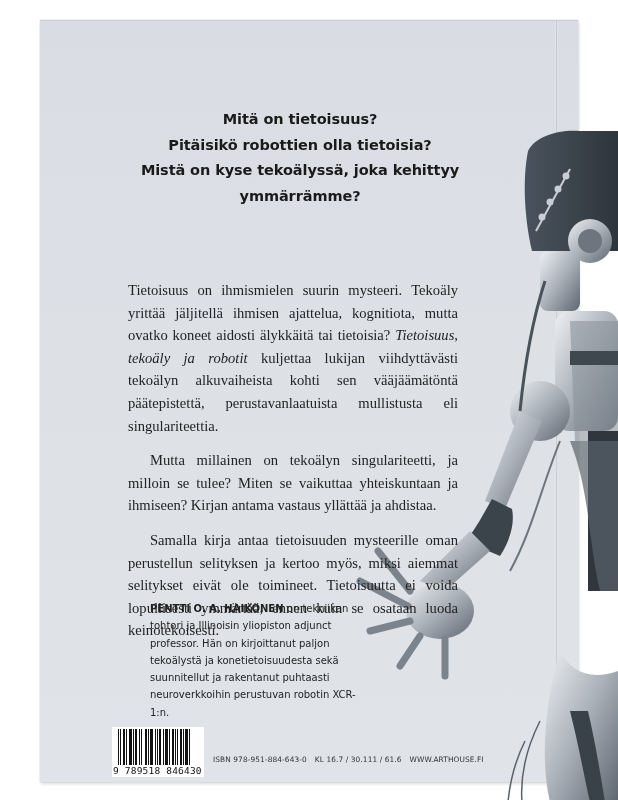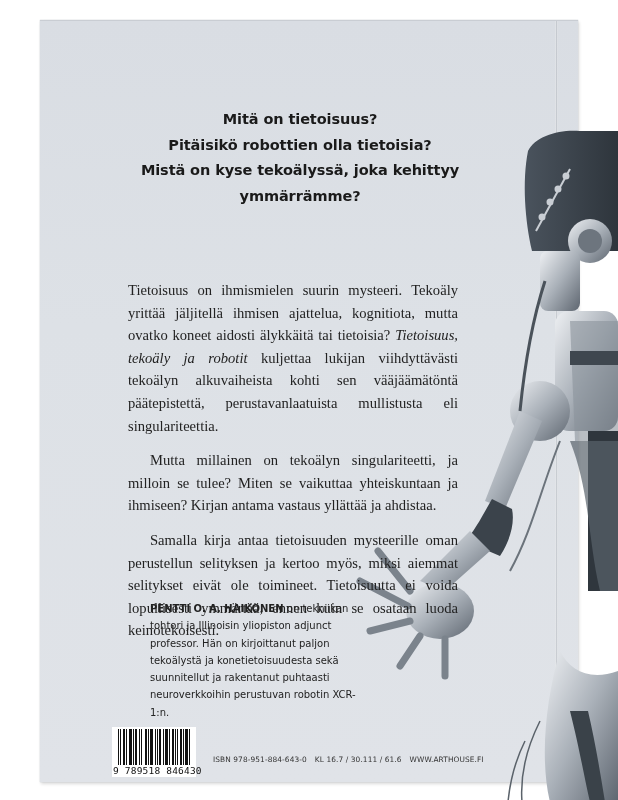--- a/index.html
+++ b/index.html
@@ -32,20 +32,21 @@
   .body p.indent { text-indent:22px; }
   .body i { font-style:italic; }
   .author {
     position:absolute; left:75px; top:579px; width:222px;
     font-family: "DejaVu Sans", sans-serif; font-size:10px; line-height:17.3px; color:#222;margin-left:35px;
   }
   .author b { font-weight:bold; }
   .barcode {
     position:absolute; left:72px; top:706px; width:84px; height:50px;
     background:#fff;
+    padding-left:8px;
   }
   .bars { position:absolute; left:6px; top:2px; width:73px; height:36px; display:flex; gap:0; }
   .bars span { display:block; height:100%; background:#111; }
   .bar-digits {
     position:absolute; left:1px; top:38px; width:82px; font-family:"DejaVu Sans Mono", monospace;
     font-size:9.5px; color:#111; letter-spacing:0.2px; white-space:nowrap;
   }
   .imprint {
     position:absolute; left:173px; top:734px; font-family:"DejaVu Sans", sans-serif;
     font-size:7.4px; color:#333; white-space:nowrap; letter-spacing:0.1px;

